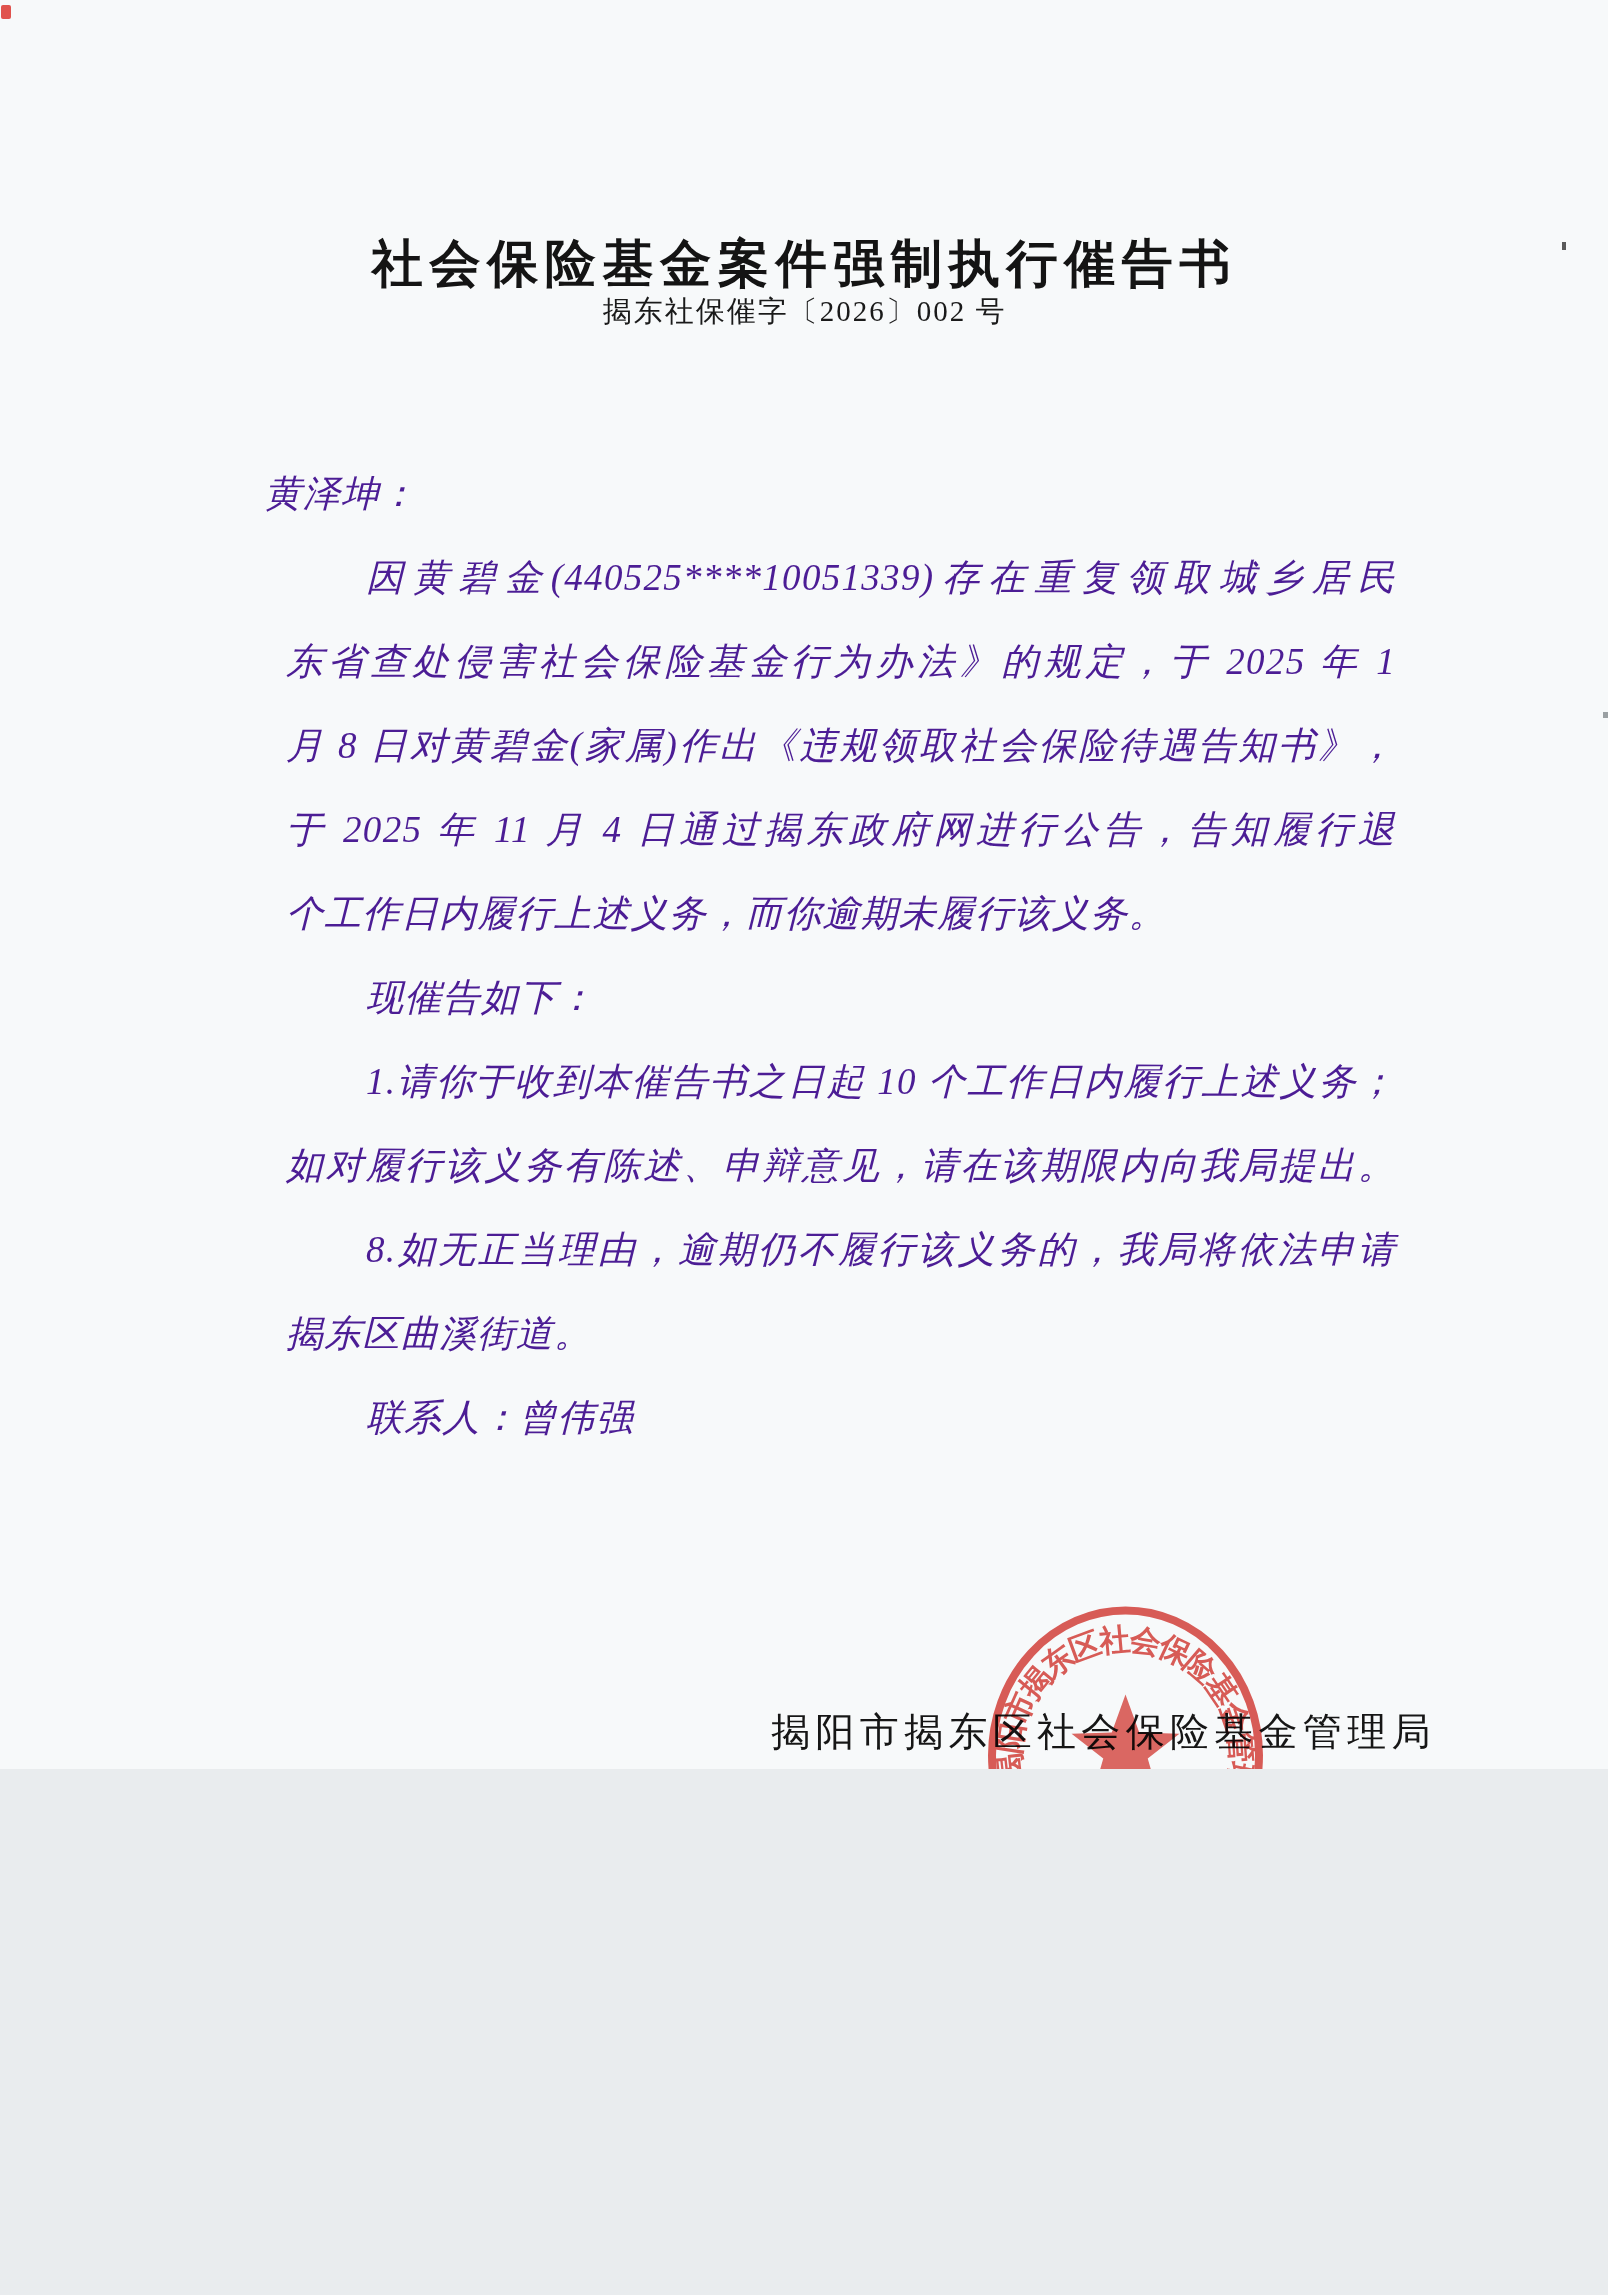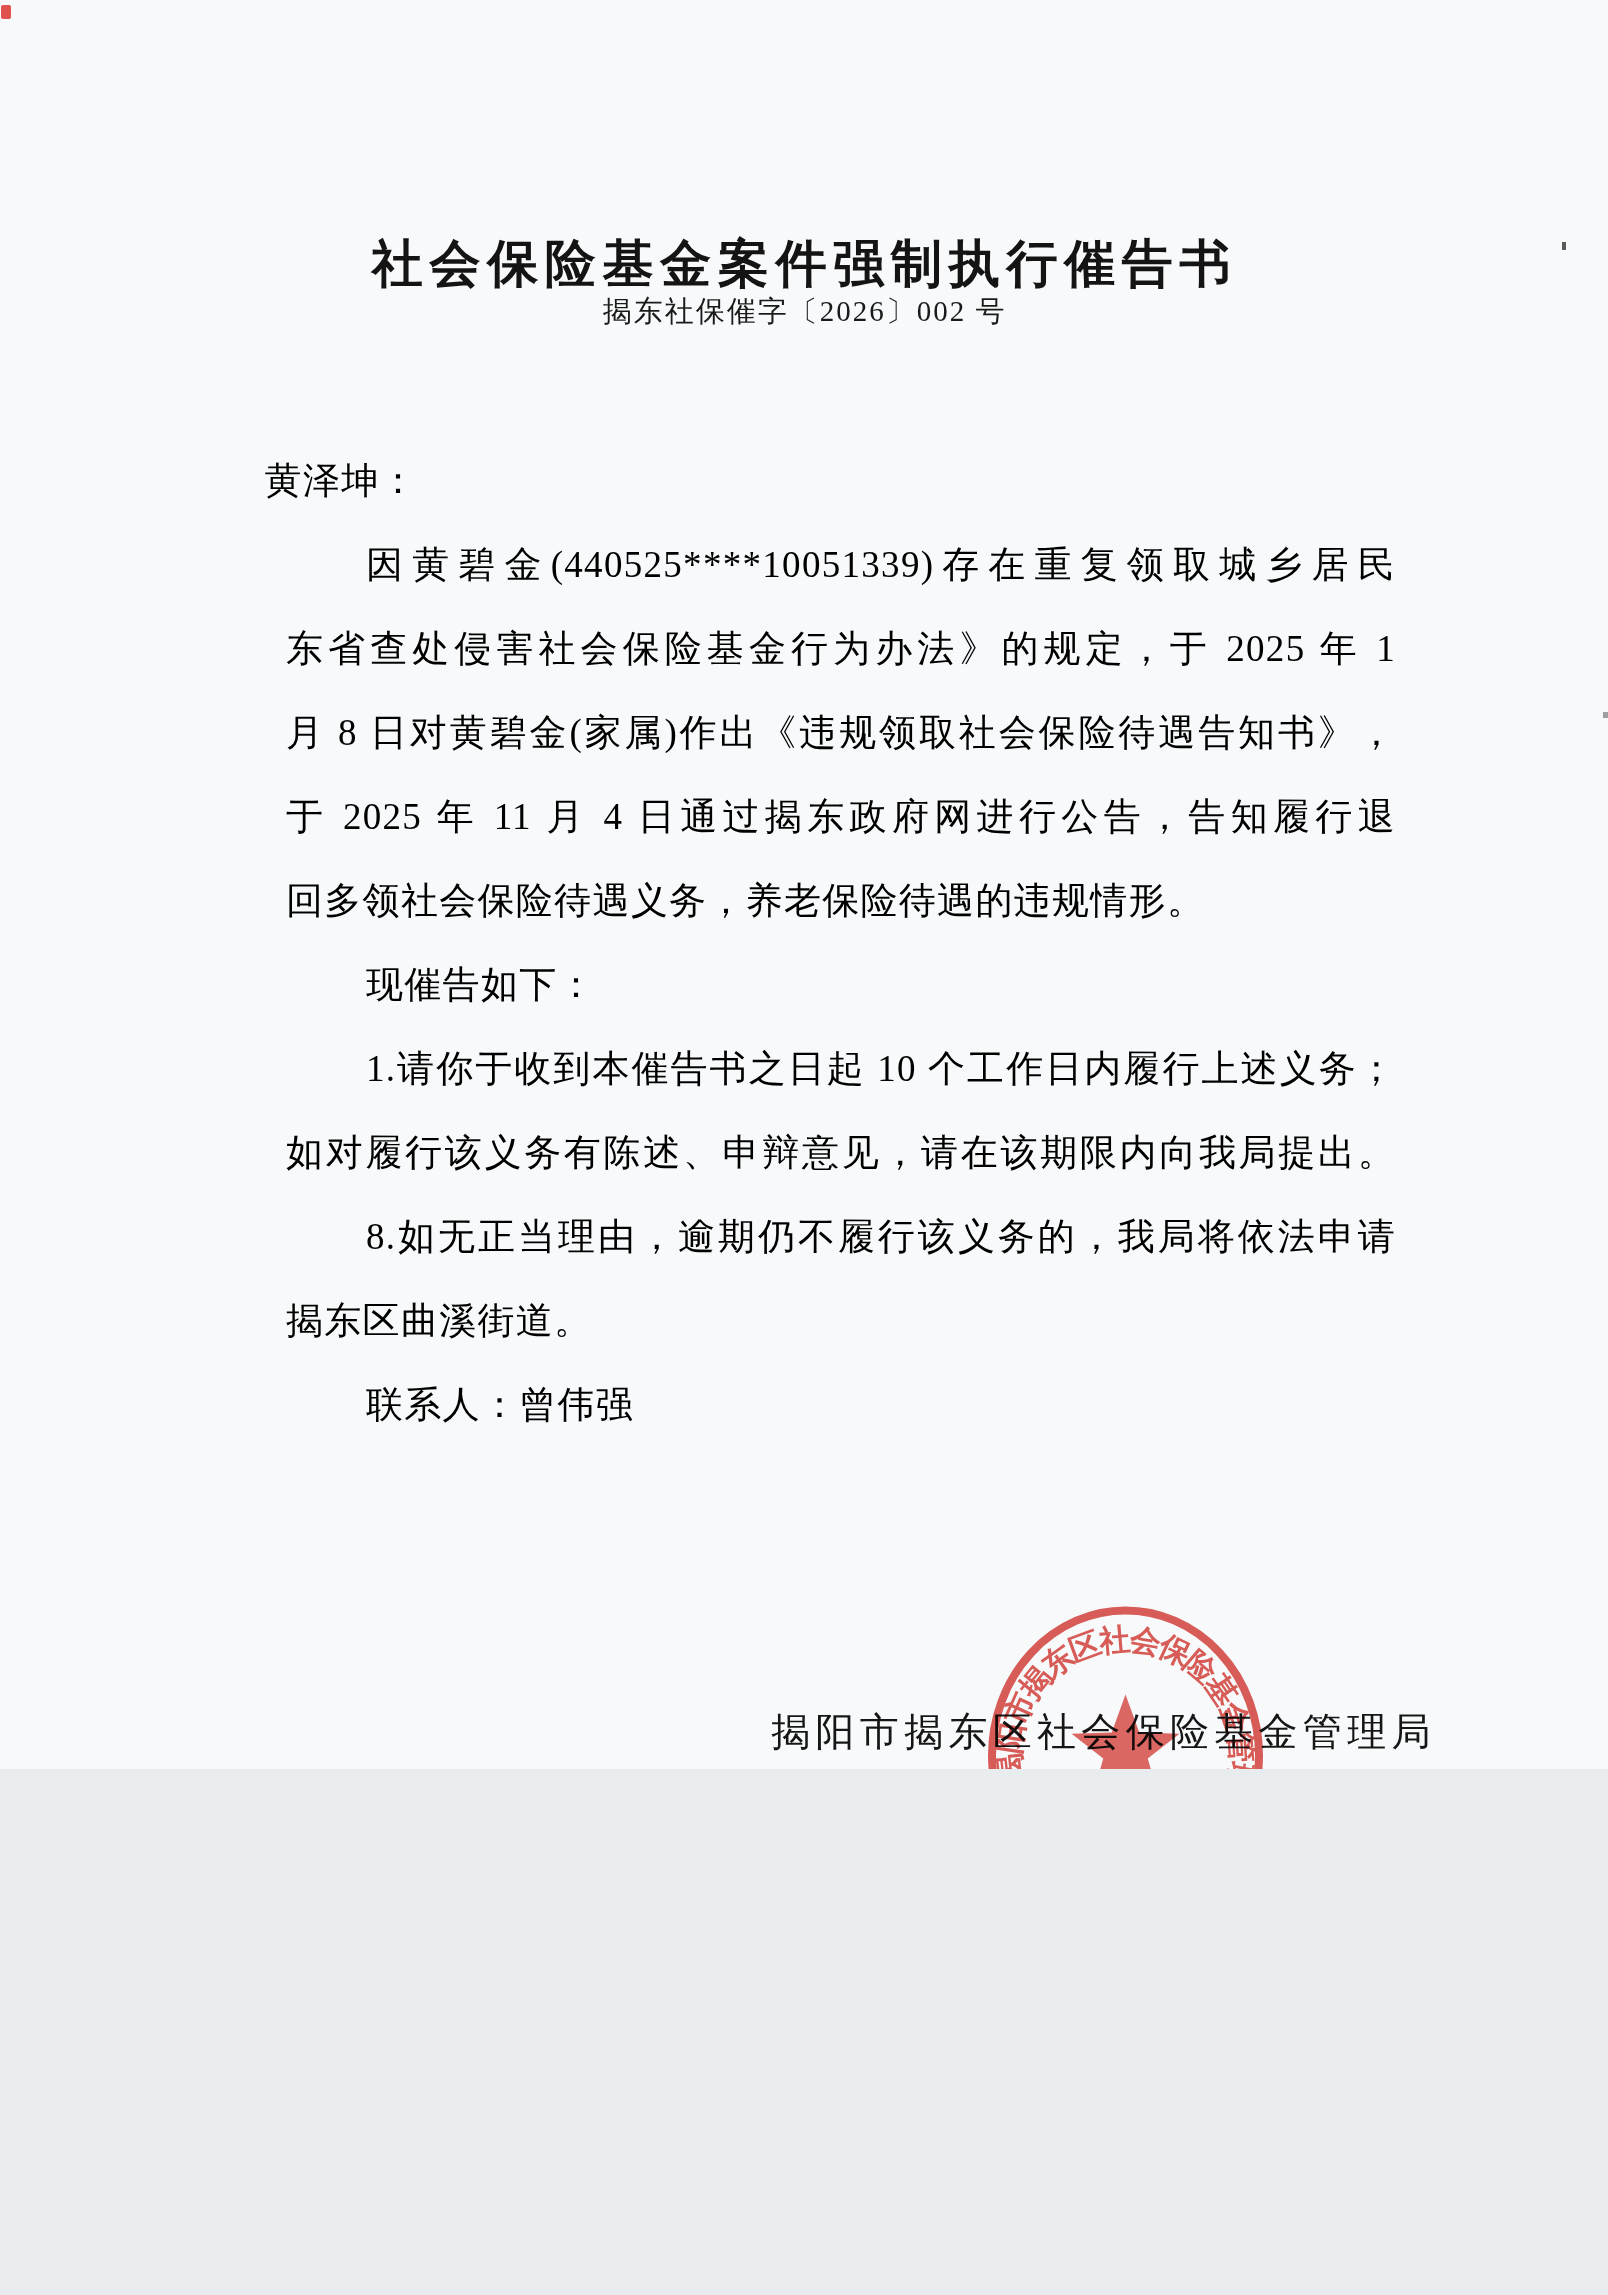--- a/index.html
+++ b/index.html
@@ -25,23 +25,24 @@
     color:#141414;
   }
   .docnum {
     position:absolute; top:291px; left:0; width:1609px;
     text-align:center;
     font-size:29px; line-height:40px;
     letter-spacing:2px;
     color:#1a1a1a;
   }
   .body-block {
-    position:absolute; left:286px; top:439px; width:1110px;
+    position:absolute; left:286px; top:452px; width:1110px;
     font-size:37px;
-    color:#000000;
+    color:#4c1d95;
+    font-style:italic;
   }
   .line {
     height:84px; line-height:84px;
     letter-spacing:1.3px;
     white-space:nowrap;
   }
   .line.full {
     white-space:normal;
     text-align:justify;
     text-align-last:justify;
@@ -77,21 +78,21 @@
 
   <h1 class="title">社会保险基金案件强制执行催告书</h1>
   <div class="docnum">揭东社保催字〔2026〕002 号</div>
 
   <div class="body-block">
     <div class="line salute">黄泽坤：</div>
     <div class="line full ind">因黄碧金(440525****10051339)存在重复领取城乡居民</div>
     <div class="line full">东省查处侵害社会保险基金行为办法》的规定，于 2025 年 1</div>
     <div class="line full">月 8 日对黄碧金(家属)作出《违规领取社会保险待遇告知书》，</div>
     <div class="line full">于 2025 年 11 月 4 日通过揭东政府网进行公告，告知履行退</div>
-    <div class="line">回多领社会保险待遇义务，养老保险待遇的违规情形。</div>
+    <div class="line">个工作日内履行上述义务，而你逾期未履行该义务。</div>
     <div class="line ind">现催告如下：</div>
     <div class="line full ind">1.请你于收到本催告书之日起 10 个工作日内履行上述义务；</div>
     <div class="line full">如对履行该义务有陈述、申辩意见，请在该期限内向我局提出。</div>
     <div class="line full ind">8.如无正当理由，逾期仍不履行该义务的，我局将依法申请</div>
     <div class="line">揭东区曲溪街道。</div>
     <div class="line contacts">
       <span class="person">联系人：曾伟强</span>
     </div>
   </div>
 

